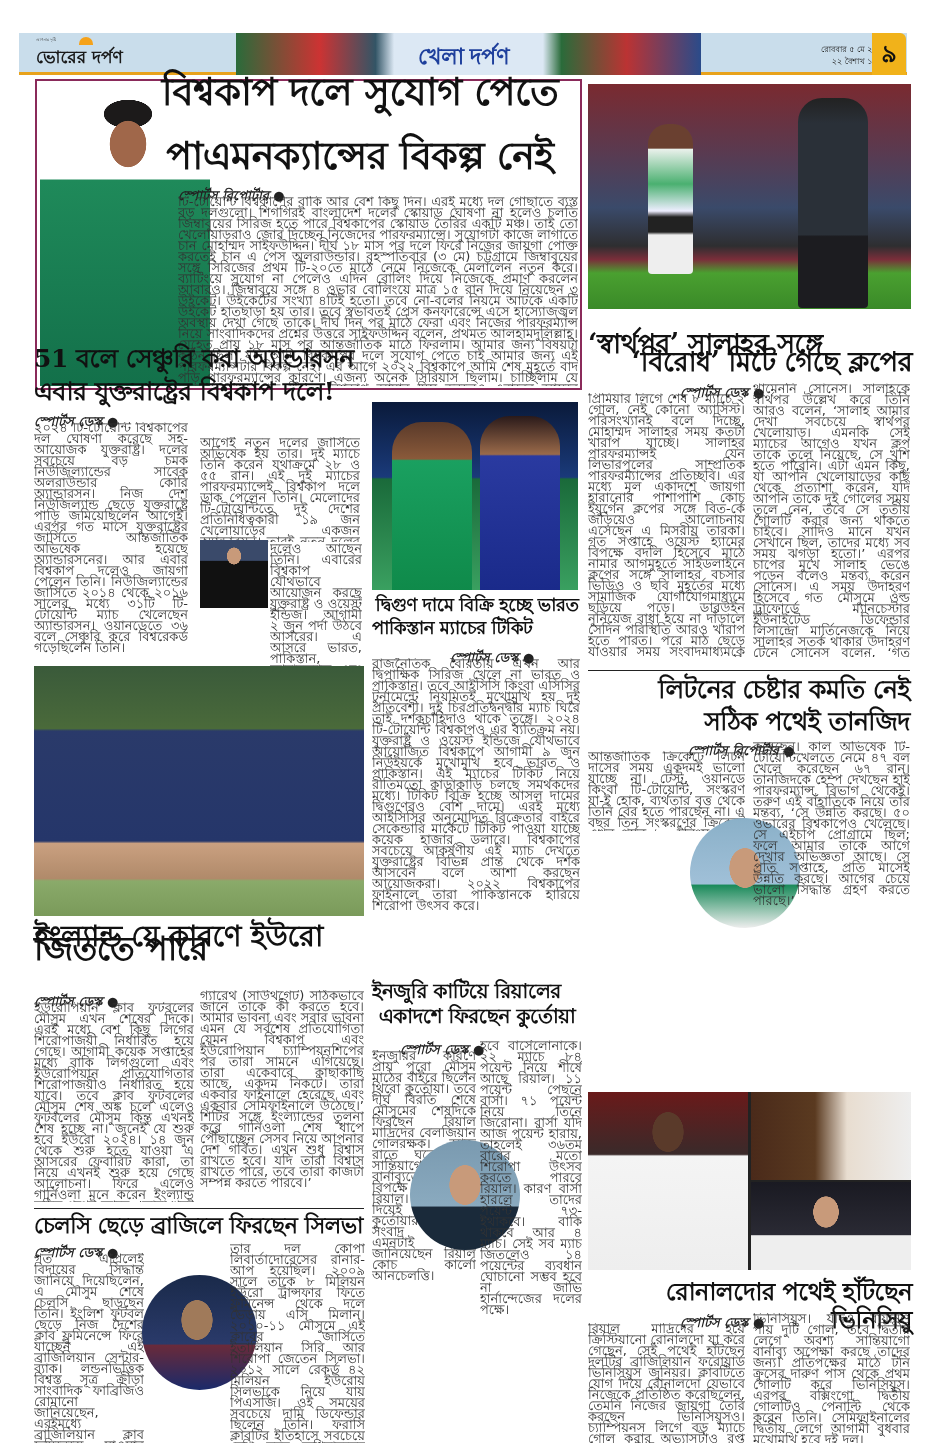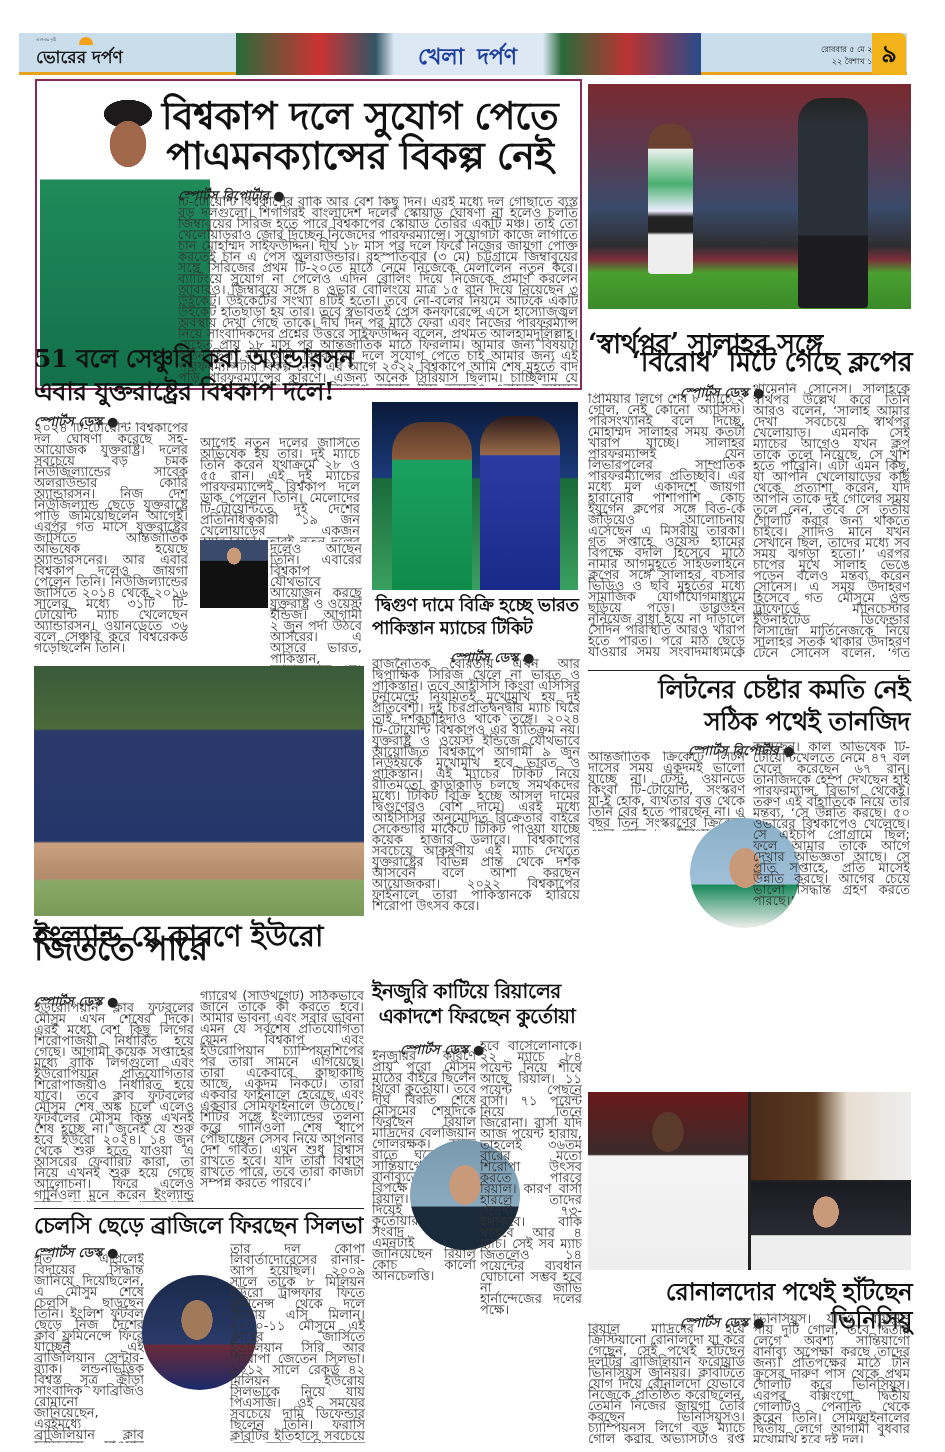--- a/index.html
+++ b/index.html
@@ -9,21 +9,21 @@
   .body{font-size:13px;line-height:11px;color:#333;text-align:justify;overflow:hidden}
   .byline{font-size:13px;font-style:italic;font-weight:bold;color:#222;margin-bottom:1px}
   .photo{overflow:hidden}
   .rule{position:absolute;background:#222;height:1px}
   
   #masthead{left:19px;top:33px;width:888px;height:42px;background:#c9ddeb;border-bottom:3px solid #e8a21c}
   #brand{left:36px;top:44px;font-size:17px;font-weight:bold;color:#1a1a1a;font-family:"DejaVu Serif",serif}
   #brand-sun{left:79px;top:37px;width:14px;height:8px;border-radius:14px 14px 0 0;background:#f5a21a}
   #brand-tag{left:36px;top:37px;font-size:4px;color:#333}
   #banner{left:236px;top:33px;width:465px;height:42px;background:linear-gradient(90deg,#2a6b3a,#c33 18%,#356 30%,#dce8f4 34%,#dce8f4 66%,#2a6b3a 70%,#b33 84%,#2a4b8a)}
-  #banner-title{left:418px;top:39px;font-size:22px;font-weight:bold;color:#1e3f9c;font-family:Liberation Mono, monospace}
+  #banner-title{left:418px;top:39px;font-size:22px;font-weight:bold;color:#1e3f9c;font-family:Liberation Serif, serif}
   #date1{left:770px;top:43px;font-size:8px;color:#222;text-align:right;width:118px}
   #date2{left:770px;top:55px;font-size:8px;color:#222;text-align:right;width:118px}
   #pageno{left:872px;top:33px;width:34px;height:42px;background:#f1b21a;border-radius:0 6px 0 0;font-size:24px;font-weight:bold;color:#111;text-align:center;line-height:42px}
   
   #lead-box{left:35px;top:79px;width:547px;height:311px;border:2px solid #8a2a5a}
 </style>
 </head>
 <body>
 
 <div class="abs" id="masthead"></div>
@@ -31,21 +31,21 @@
 <div class="abs" id="brand-tag">আপনার দৃষ্টি</div>
 <div class="abs" id="brand">ভোরের দর্পণ</div>
 <div class="abs" id="banner"></div>
 <div class="abs" id="banner-title">খেলা দর্পণ</div>
 <div class="abs" id="date1">রোববার ৫ মে ২০২৪</div>
 <div class="abs" id="date2">২২ বৈশাখ ১৪৩১</div>
 <div class="abs" id="pageno">৯</div>
 
 <div class="abs" id="lead-box"></div>
 <div class="abs photo" style="left:40px;top:84px;width:170px;height:302px;background:radial-gradient(ellipse 30px 38px at 88px 60px,#a0674a 60%,transparent 62%),radial-gradient(ellipse 34px 20px at 88px 30px,#1c1a1a 70%,transparent 72%),linear-gradient(180deg,#fff 0,#fff 95px,#1f8a5a 96px,#13704a 100%);"></div>
-<div class="abs hl" style="left:140px;top:94px;width:440px;font-size:38px;text-align:center">বিশ্বকাপ দলে সুযোগ পেতে</div>
+<div class="abs hl" style="left:140px;top:70px;width:440px;font-size:38px;text-align:center">বিশ্বকাপ দলে সুযোগ পেতে</div>
 <div class="abs hl" style="left:140px;top:134px;width:440px;font-size:38px;text-align:center">পাএমনক্যান্সের বিকল্প নেই</div>
 <div class="abs byline" style="left:178px;top:186px">স্পোর্টস রিপোর্টার ●</div>
 <div class="abs body" style="left:178px;top:196px;width:400px;height:190px">টি-টোয়েন্টি বিশ্বকাপের বাকি আর বেশ কিছু দিন। এরই মধ্যে দল গোছাতে ব্যস্ত বড় দলগুলো। শিগগিরই বাংলাদেশ দলের স্কোয়াড ঘোষণা না হলেও চলতি জিম্বাবুয়ের সিরিজ হতে পারে বিশ্বকাপের স্কোয়াড তৈরির একটি মঞ্চ। তাই তো খেলোয়াড়রাও জোর দিচ্ছেন নিজেদের পারফরম্যান্সে। সুযোগটা কাজে লাগাতে চান মোহাম্মদ সাইফউদ্দিন। দীর্ঘ ১৮ মাস পর দলে ফিরে নিজের জায়গা পোক্ত করতেই চান এ পেস অলরাউন্ডার। বৃহস্পতিবার (৩ মে) চট্টগ্রামে জিম্বাবুয়ের সঙ্গে সিরিজের প্রথম টি-২০তে মাঠে নেমে নিজেকে মেলালেন নতুন করে। ব্যাটিংয়ে সুযোগ না পেলেও এদিন বোলিং দিয়ে নিজেকে প্রমাণ করলেন আবারও। জিম্বাবুয়ে সঙ্গে ৪ ওভার বোলিংয়ে মাত্র ১৫ রান দিয়ে নিয়েছেন ৩ উইকেট। উইকেটের সংখ্যা ৪টিই হতো। তবে নো-বলের নিয়মে আটকে একটি উইকেট হাতছাড়া হয় তার। তবে স্বভাবতই প্রেস কনফারেন্সে এসে হাস্যোজ্জ্বল অবস্থায় দেখা গেছে তাকে। দীর্ঘ দিন পর মাঠে ফেরা এবং নিজের পারফরম্যান্স নিয়ে সাংবাদিকদের প্রশ্নের উত্তরে সাইফউদ্দিন বলেন, প্রথমত আলহামদুলিল্লাহ। যেহেতু প্রায় ১৮ মাস পর আন্তর্জাতিক মাঠে ফিরলাম। আমার জন্য বিষয়টা কঠিন ছিল। যদি আমি বিশ্বকাপের দলে সুযোগ পেতে চাই আমার জন্য এই পারফরম্যান্সটার বিকল্প নেই। এর আগে ২০২২ বিশ্বকাপে আমি শেষ মুহূর্তে বাদ পড়ি পারফরম্যান্সের কারণে। এজন্য অনেক সিরিয়াস ছিলাম। চাচ্ছিলাম যে পারফর্ম করার। গত টি-২০ বিশ্বকাপ আমার মিস করলেও এবারের আসরে স্কোয়াডে জায়গা পাওয়া নিয়ে আত্মবিশ্বাসী এ পেস বোলিং অলরাউন্ডার। আগামী ম্যাচগুলোতে ছাড়িয়ে যেতে চান নিজেকে। বলেন, আসলে সত্যি কথা বলতে গেলে আজকে অনেক নার্ভাস ছিলাম (হাসি)। এর আগে অনেক আন্তর্জাতিক ক্রিকেট খেলেছি, নার্ভাস ছিলাম না। আমার জন্য ভালো করাটা খুব গুরুত্বপূর্ণ ছিল। যেহেতু ২ ম্যাচ পরে ফিরে আসলে। একাদশে কী হবে না হবে ম্যানেজমেন্ট জানে। আমার জন্য খুব চ্যালেঞ্জিং ছিল। আলহামদুলিল্লাহ চেষ্টা করেছি ভালোটা দেওয়ার। আরও ভালো করতে পারলে ভালো লাগত। আরও ৪টা ম্যাচ বাকি আছে। চেষ্টা করব আরও ছাড়িয়ে যাওয়ার। জিম্বাবুয়ের বিপক্ষে প্রথম টি-২০তে টসে জিতে ফিল্ডিংয়ের সিদ্ধান্ত নেয় বাংলাদেশ। প্রথম ব্যাটিং করে জিম্বাবুয়ে ১২৪ রানে অলআউট হয়। তানজিদ ও সাইফউদ্দিন দেন ৩ করে উইকেট। লিটন দাস ১ রানে ফিরলেও আরেক ওপেনার তানজিদ তামিম করেন ৪৭ বলে ৬৭ রান।</div>
 
 <div class="abs photo" style="left:588px;top:84px;width:323px;height:225px;background:linear-gradient(180deg,#7a2a30 0,#5a3a50 30%,#3a4a6a 55%,#2e2e30 72%,#7a2e3a 78%,#4aa030 84%,#3a8a28 100%)">
   <div style="position:absolute;left:60px;top:40px;width:45px;height:150px;background:linear-gradient(180deg,#6a4030 0,#6a4030 16%,#e8f0ea 17%,#4ab070 40%,#eef 58%,#222 62%,#222 72%,#eee 74%);border-radius:20px 20px 4px 4px"></div>
   <div style="position:absolute;left:210px;top:14px;width:70px;height:210px;background:linear-gradient(180deg,#222 0,#2a3038 12%,#2a3038 65%,#1c1c20 66%);border-radius:24px 24px 4px 4px"></div>
 </div>
 <div class="abs hl" style="left:588px;top:328px;width:324px;font-size:27px;text-align:left">‘স্বার্থপর’ সালাহর সঙ্গে</div>
 <div class="abs hl" style="left:588px;top:346px;width:324px;font-size:27px;text-align:right">‘বিরোধ’ মিটে গেছে ক্লপের</div>

